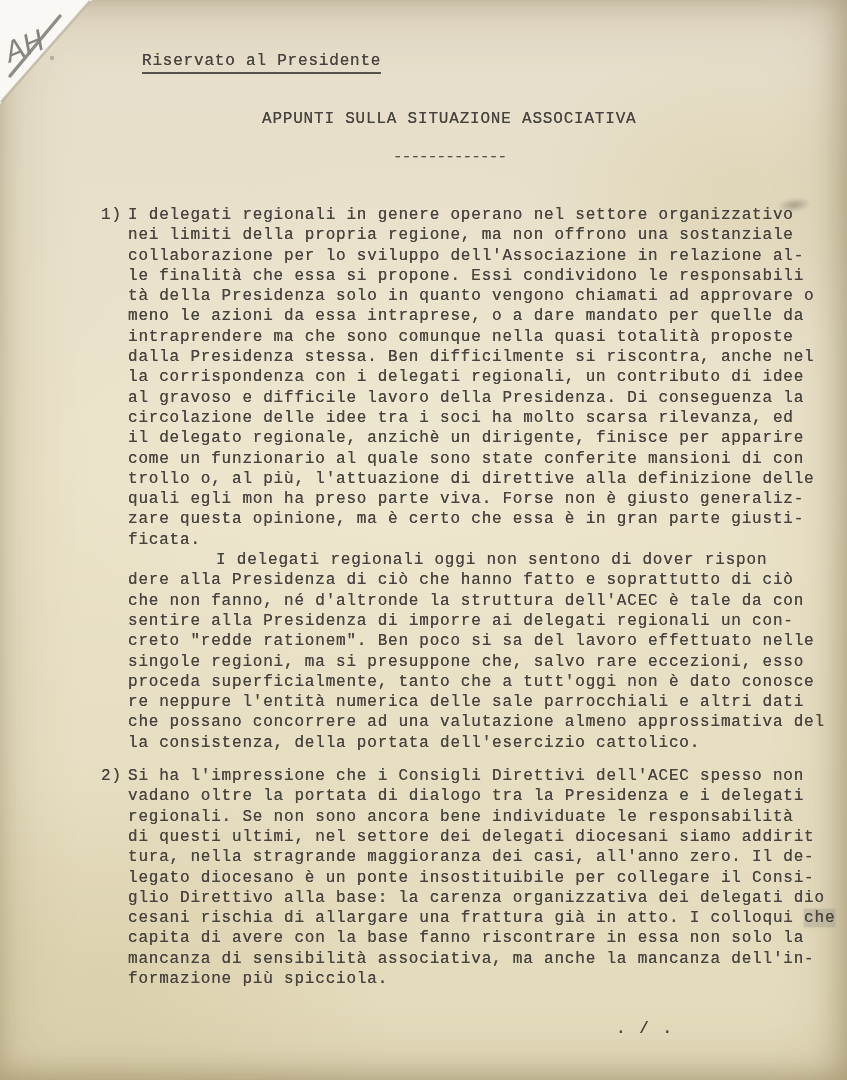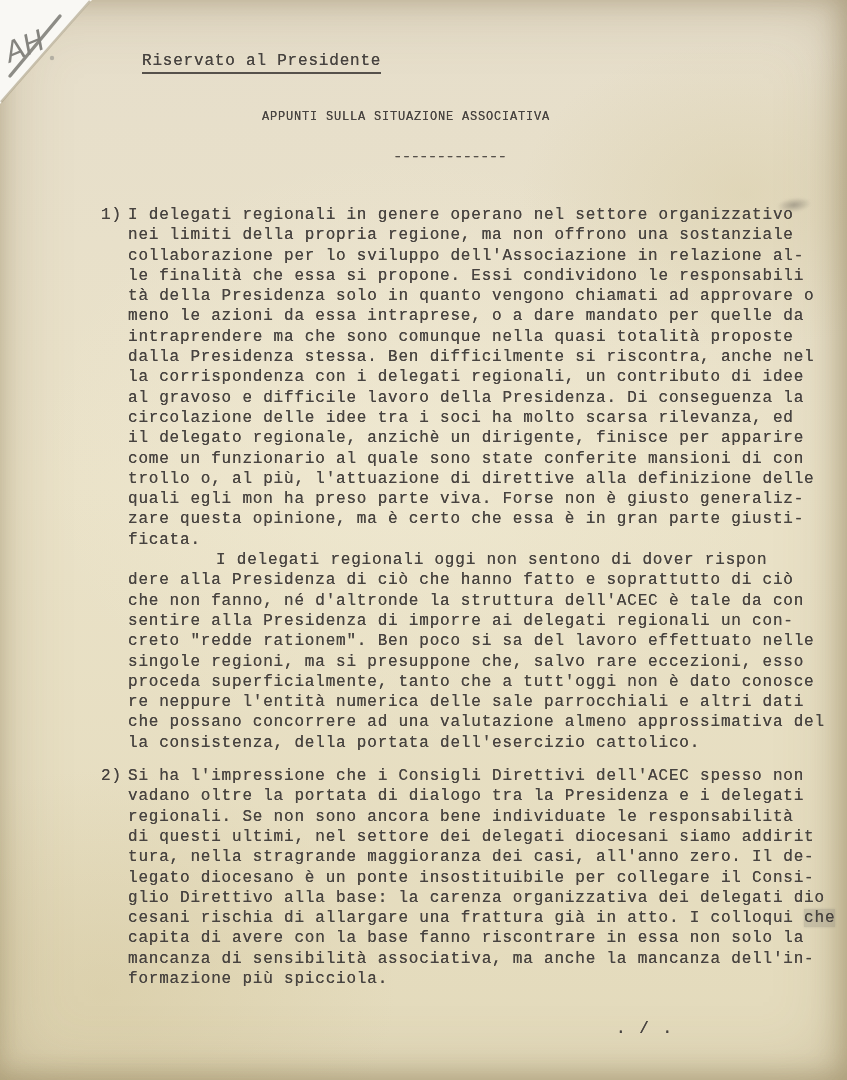--- a/index.html
+++ b/index.html
@@ -32,21 +32,21 @@
     filter:blur(1px); transform:rotate(-7deg);
   }
 
   .doc-header{
     position:absolute;left:134px;top:52px;z-index:2;
     font-size:16px;padding-bottom:2px;
     border-bottom:2px solid #56514b;
     margin-left:8px;
   }
 
-  .doc-title{ position:absolute;left:262px;top:110px;z-index:2;font-size:12px; }
+  .doc-title{ position:absolute;left:262px;top:110px;z-index:2;font-size:16px; }
 
   .separator{
     position:absolute;left:393px;top:148px;z-index:2;font-size:16px;
     letter-spacing:-0.9px;color:#56514b;transform:scaleY(0.9);
   }
 
   .doc-body{ position:absolute;left:101px;top:205px;z-index:2;font-size:16px;line-height:20.3px; }
 
   .para{ display:flex;align-items:flex-start; }
   .para + .para{ margin-top:13px; }

